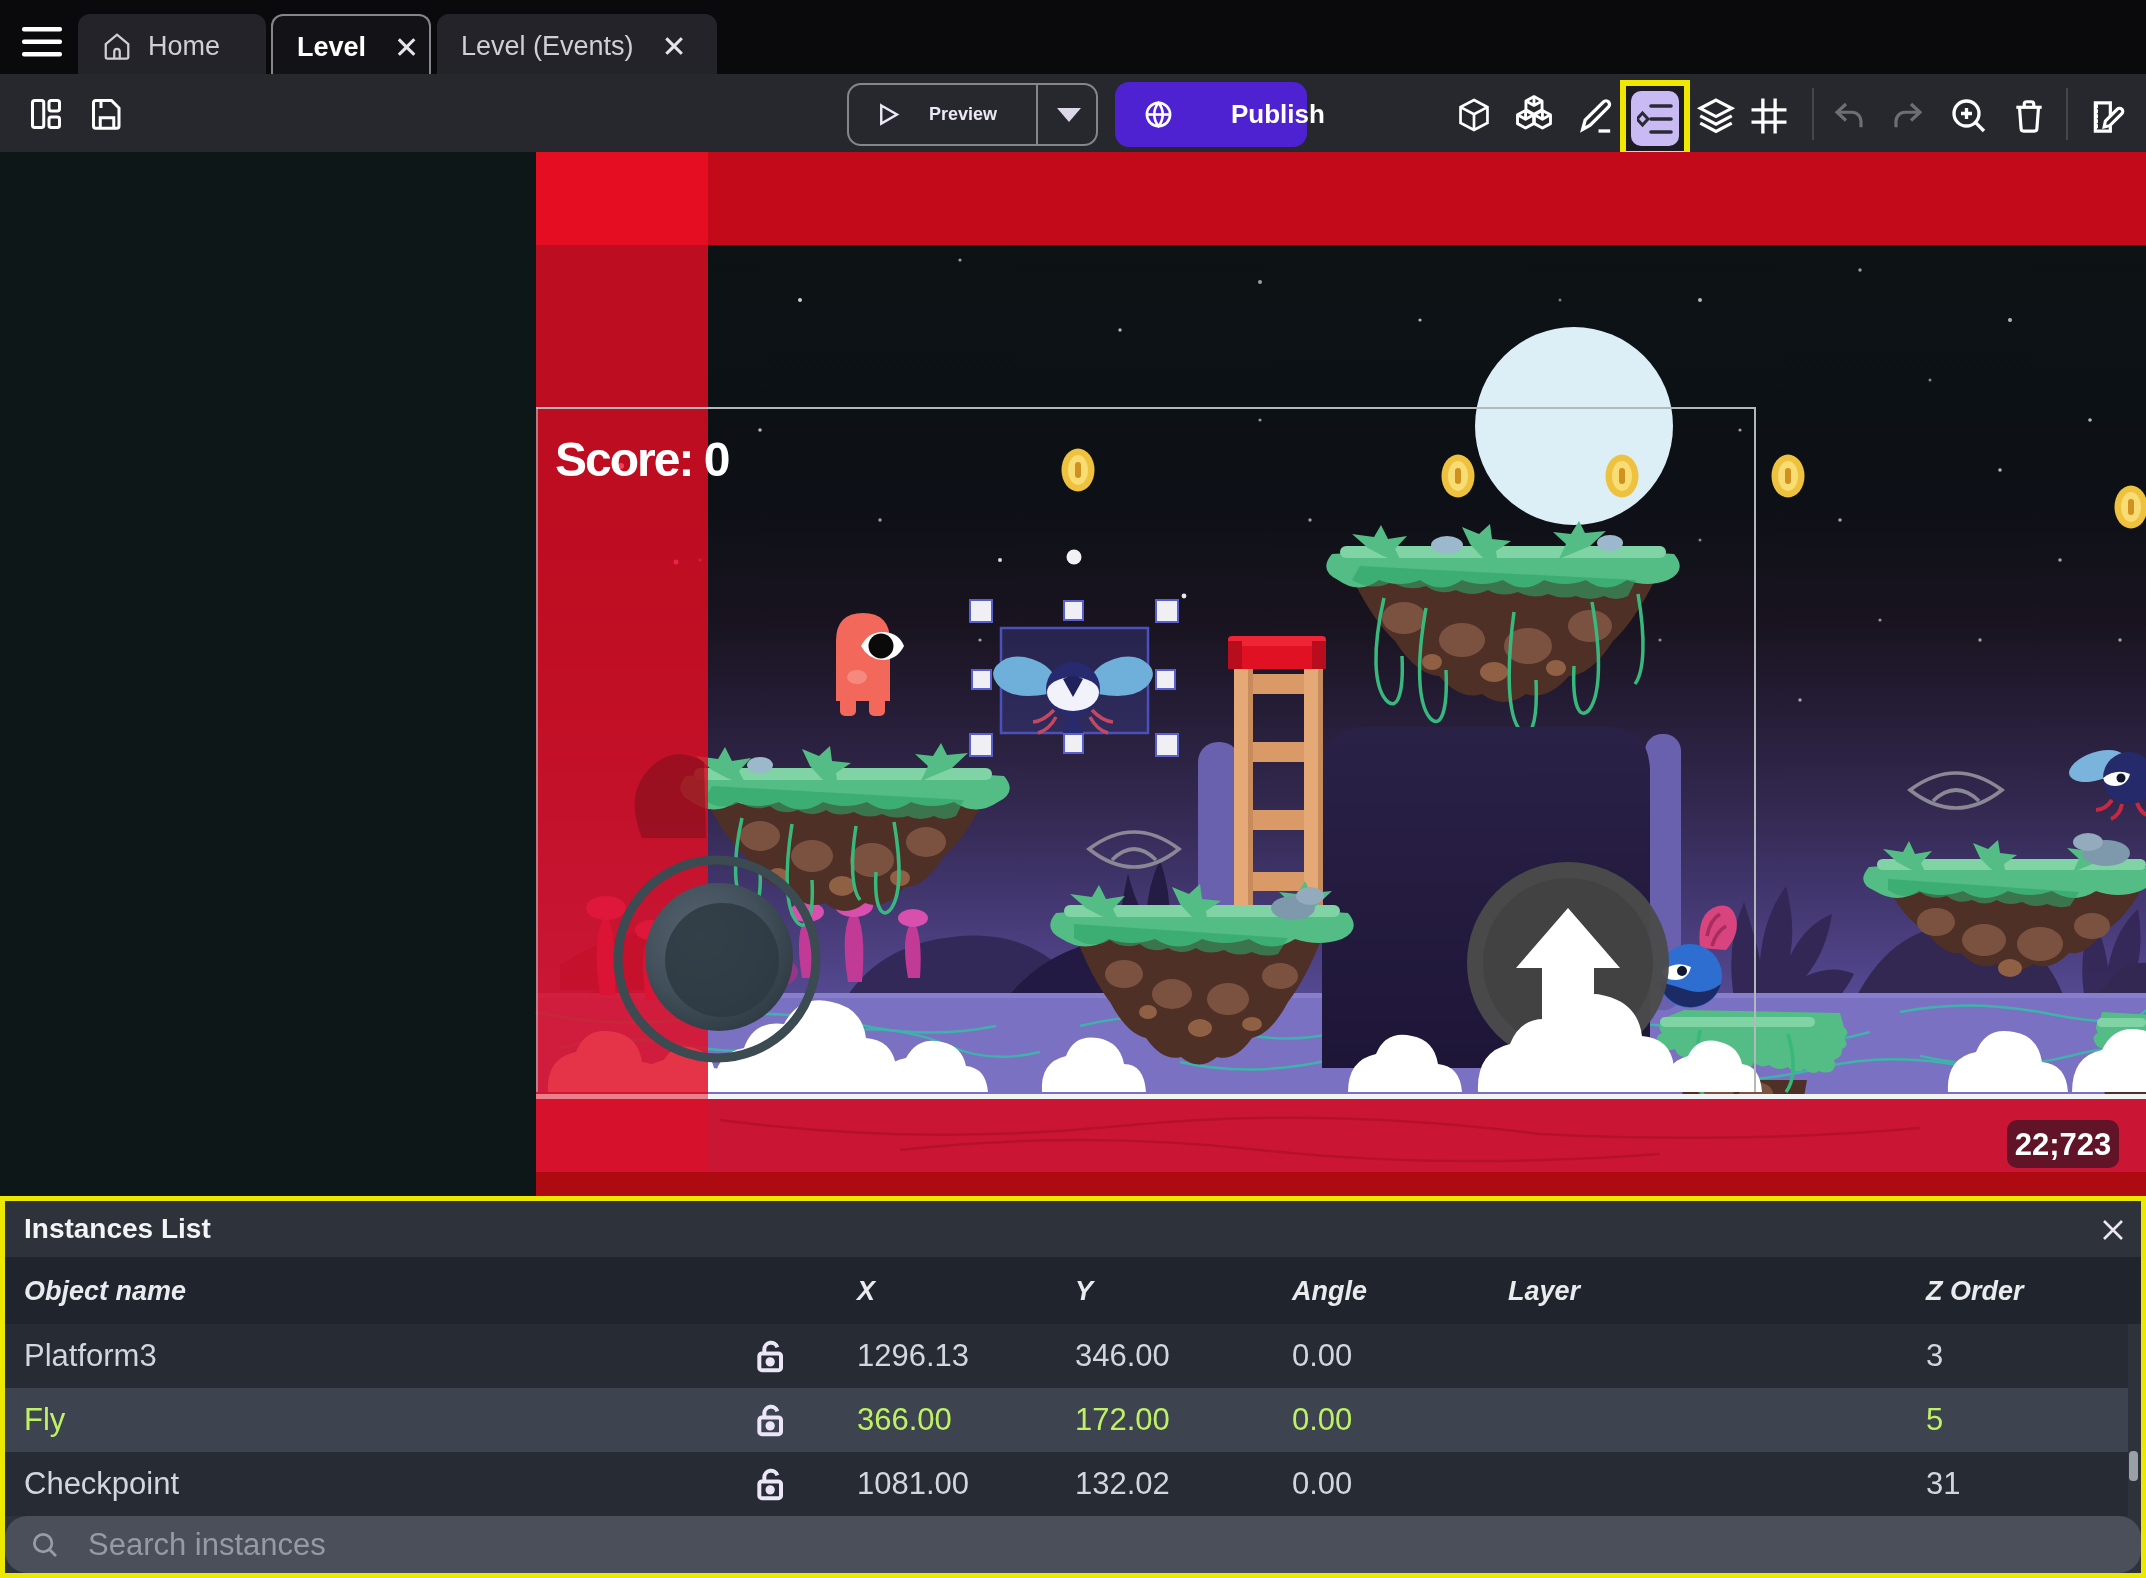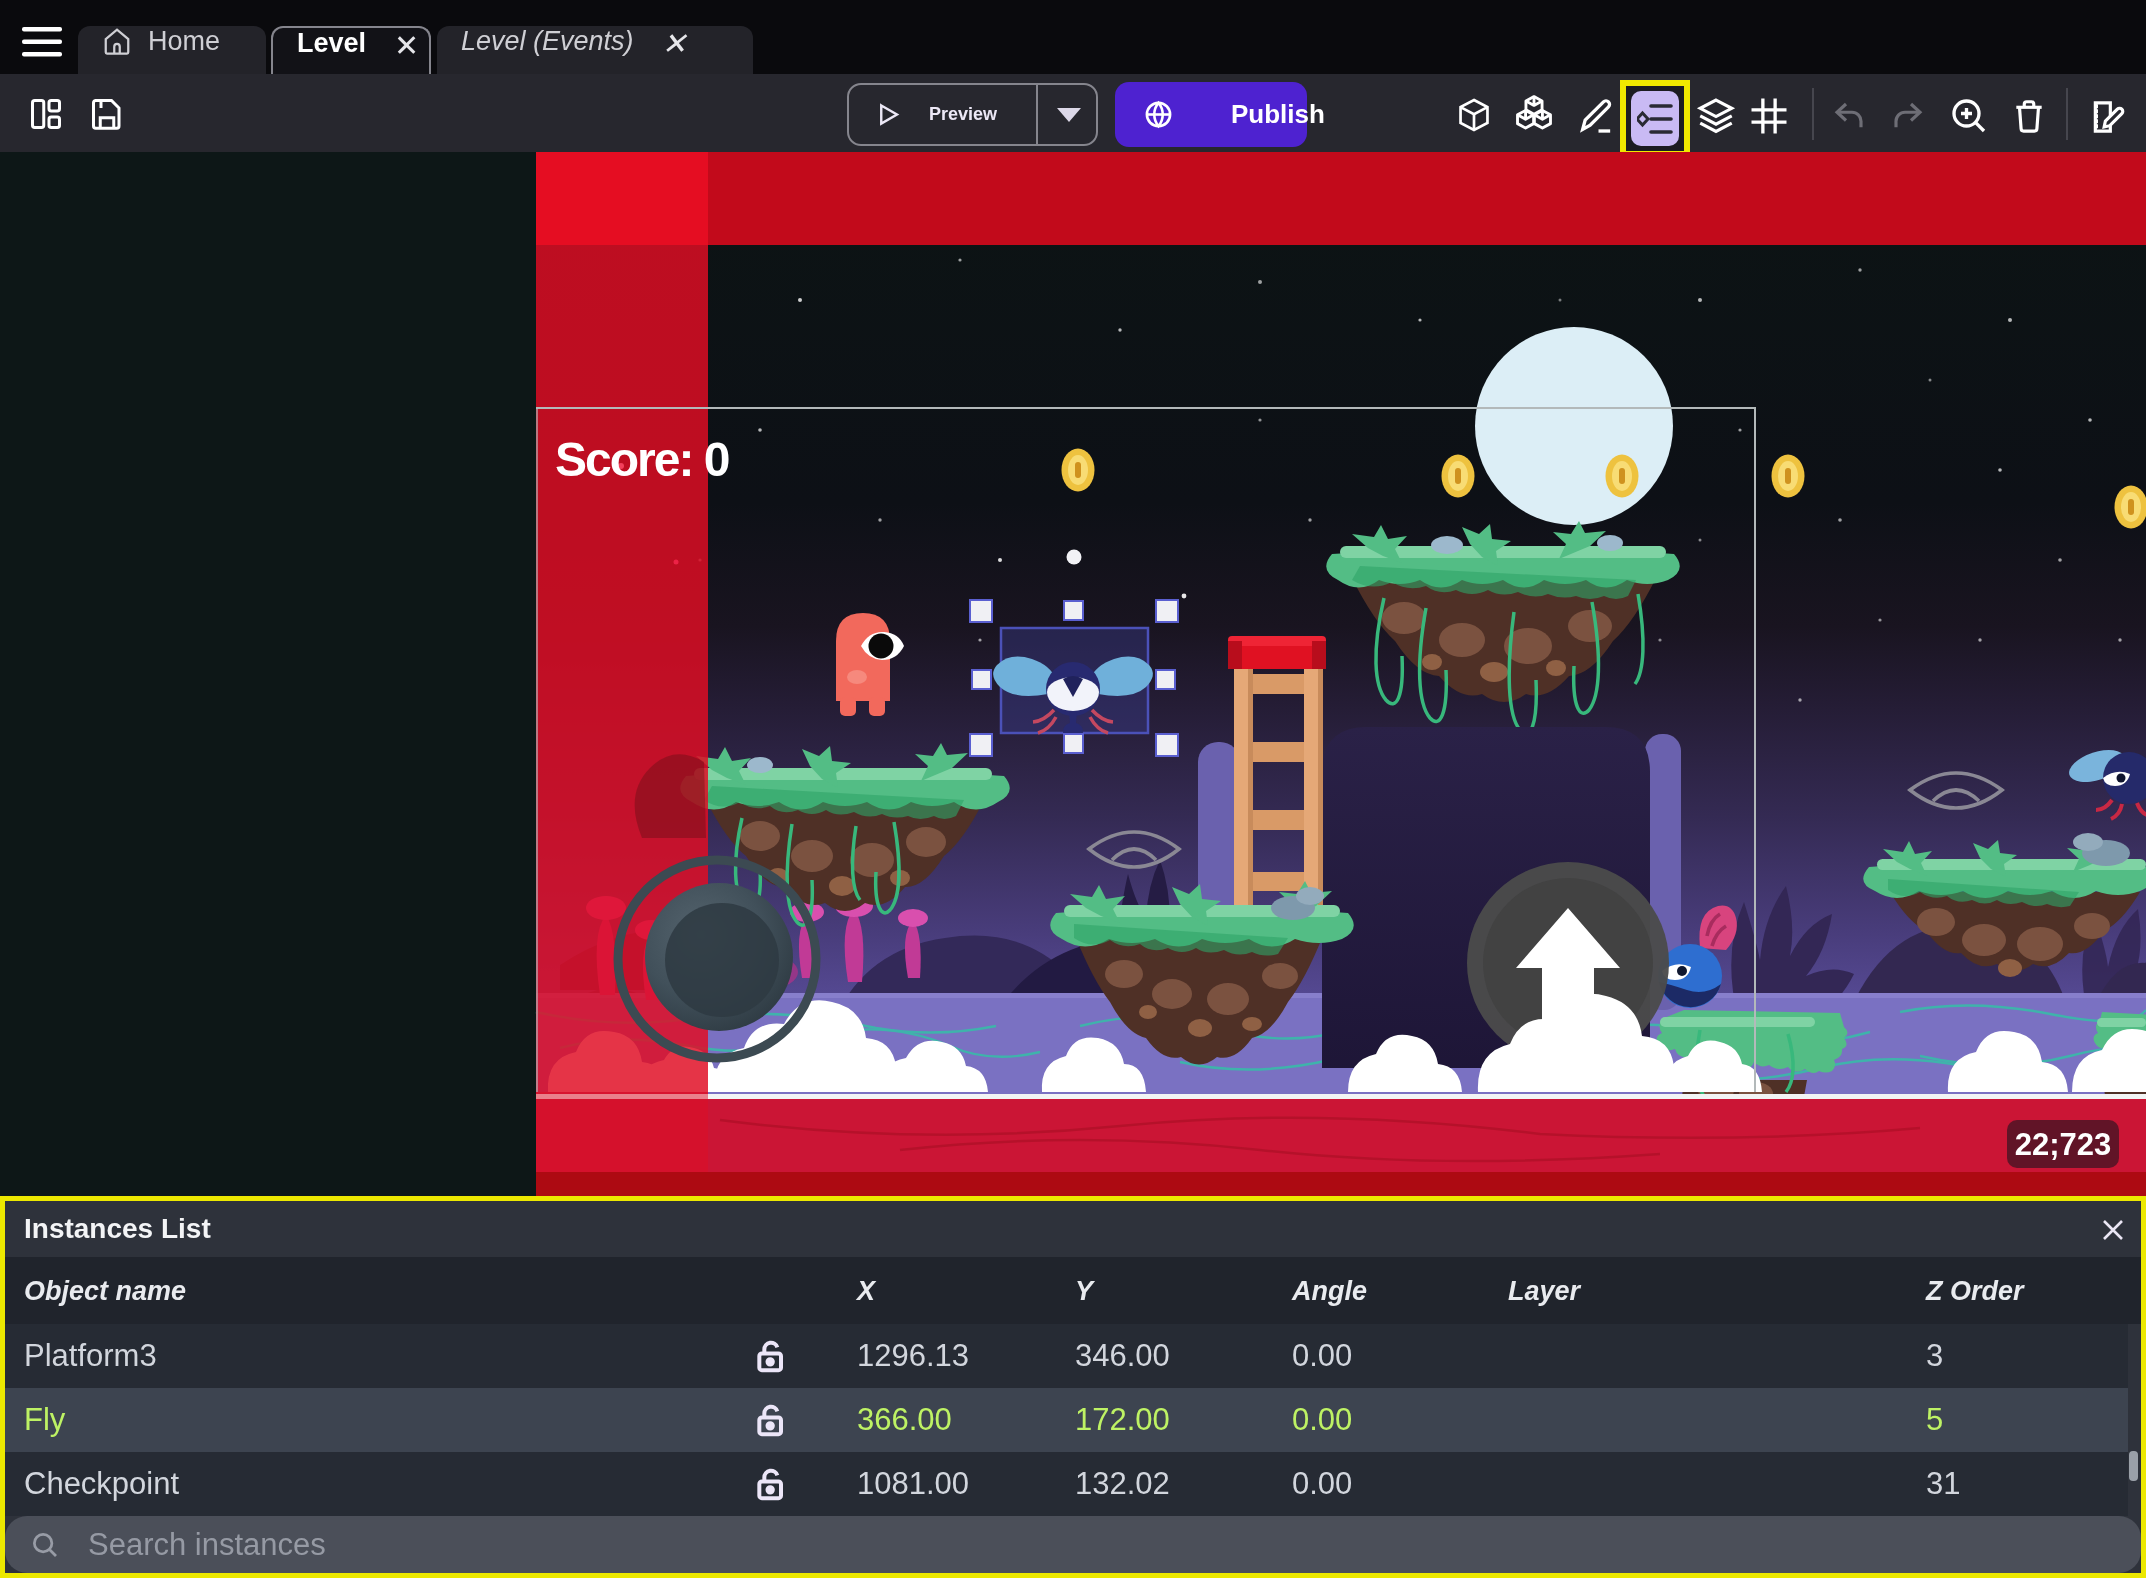--- a/index.html
+++ b/index.html
@@ -1,21 +1,21 @@
 <!DOCTYPE html>
 <html><head>
 <meta charset="utf-8">
 <style>
   html,body{margin:0;padding:0;background:#0a0a0d;width:2146px;height:1578px;overflow:hidden;}
   *{box-sizing:border-box;font-family:"Liberation Sans",sans-serif;}
   .abs{position:absolute;}
   #stage{position:relative;width:2146px;height:1578px;background:#0a0a0d;}
   
   #tabbar{left:0;top:0;width:2146px;height:74px;background:#0a0a0d;}
-  .tab{position:absolute;top:26px;height:64px;border-radius:12px 12px 0 0;display:flex;color:#cfcfd4;font-size:27px;}
+  .tab{position:absolute;top:14px;height:64px;border-radius:12px 12px 0 0;display:flex;align-items:center;color:#cfcfd4;font-size:27px;}
   .tab .x{margin-left:28px;font-size:30px;color:#e6e6ea;}
   
   #toolbar{left:0;top:74px;width:2146px;height:78px;background:#27272e;}
   
   #canvas{left:0;top:152px;width:2146px;height:1044px;background:#0d1717;}
   
   #panel{left:0;top:1196px;width:2146px;height:382px;background:#2e323b;border:5px solid #ece800;}
   .prow{position:absolute;left:5px;width:2136px;color:#d2d6dd;font-size:31px;}
   .cell{position:absolute;top:50%;transform:translateY(-50%);white-space:nowrap;}
 </style>
@@ -34,21 +34,21 @@
     <div class="tab" style="left:78px;width:188px;background:#232329;padding-left:24px;">
       <svg width="30" height="30" viewBox="0 0 24 24" fill="none" stroke="#cfcfd4" stroke-width="1.8" style="margin-right:16px">
           <path d="M3 10.5 12 3l9 7.5V21a1 1 0 0 1-1 1H4a1 1 0 0 1-1-1Z"></path>
           <path d="M9.8 22v-5.5a2.2 2.2 0 0 1 4.4 0V22"></path>
         </svg>
       Home
     </div>
     <div class="tab" style="left:271px;width:160px;background:#121217;border:2px solid #85858d;border-bottom:none;color:#fff;font-weight:bold;padding-left:24px;">
       Level <span class="x" style="font-weight:400">✕</span>
     </div>
-    <div class="tab" style="left:437px;width:316px;background:#232329;padding-left:24px;font-style:italic;">
+    <div class="tab" style="left:437px;width:280px;background:#232329;padding-left:24px;">
       Level (Events) <span class="x">✕</span>
     </div>
   </div>
 
   <div class="abs" id="toolbar">
 
     <svg class="abs" style="left:28px;top:22px" width="36" height="36" viewBox="0 0 24 24" fill="none" stroke="#fff" stroke-width="2">
         <rect x="3" y="3" width="7.5" height="18" rx="1.5"></rect>
         <rect x="14" y="3" width="7" height="7" rx="1.5"></rect>
         <rect x="14" y="14" width="7" height="7" rx="1.5"></rect>

